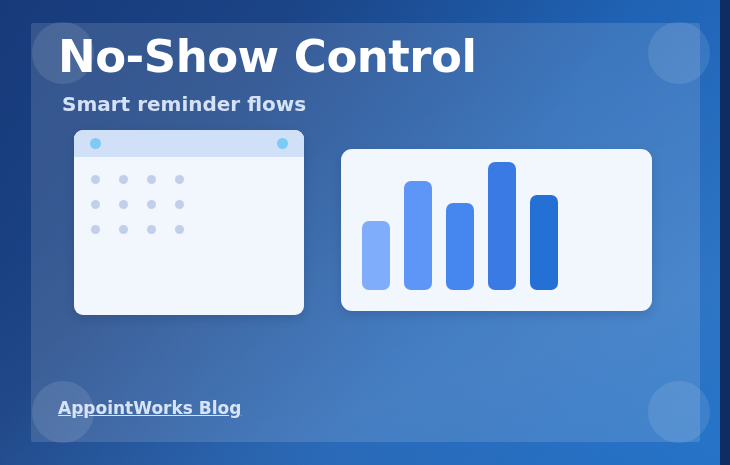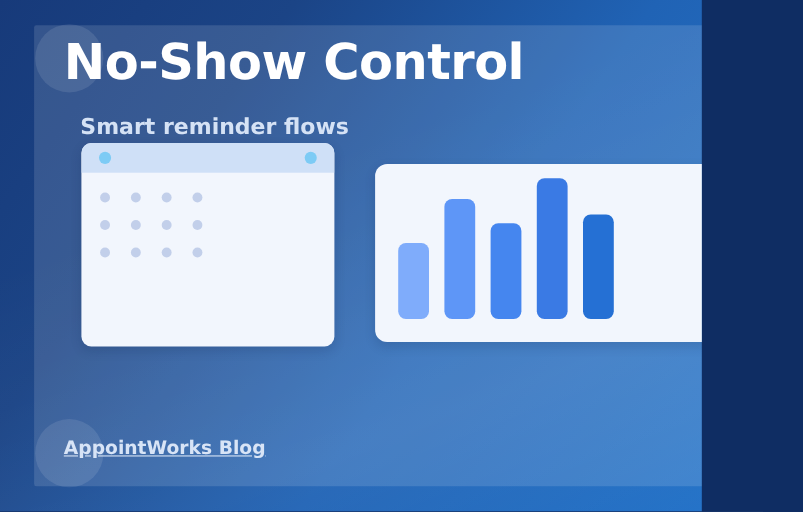--- a/index.html
+++ b/index.html
@@ -6,21 +6,21 @@
     margin: 0;
     padding: 0;
     background: #0f2d63;
   }
   body {
     font-family: "DejaVu Sans", sans-serif;
   }
 
   .canvas {
     position: relative;
-    width: 638px;
+    width: 720px;
     height: 465px;
     overflow: hidden;
     background: linear-gradient(125deg, #173a7a 0%, #1b4486 28%, #2063b5 62%, #2573c8 100%);
   }
 
   
   .bg-sheen {
     position: absolute;
     inset: 0;
     background: linear-gradient(160deg, rgba(255,255,255,0.00) 35%, rgba(255,255,255,0.05) 75%, rgba(255,255,255,0.00) 100%);
@@ -60,21 +60,21 @@
     line-height: 1.0;
     color: #ffffff;
     letter-spacing: -0.5px;
     white-space: nowrap;
   }
 
   .subtitle {
     position: absolute;
     left: 58px;
     top: 90px;
-    margin: 15px;
+    margin: 4px;
     font-size: 20px;
     font-weight: 700;
     line-height: 1.0;
     color: #d5e2f5;
     white-space: nowrap;
   }
 
   
   .calendar-card {
     position: absolute;

